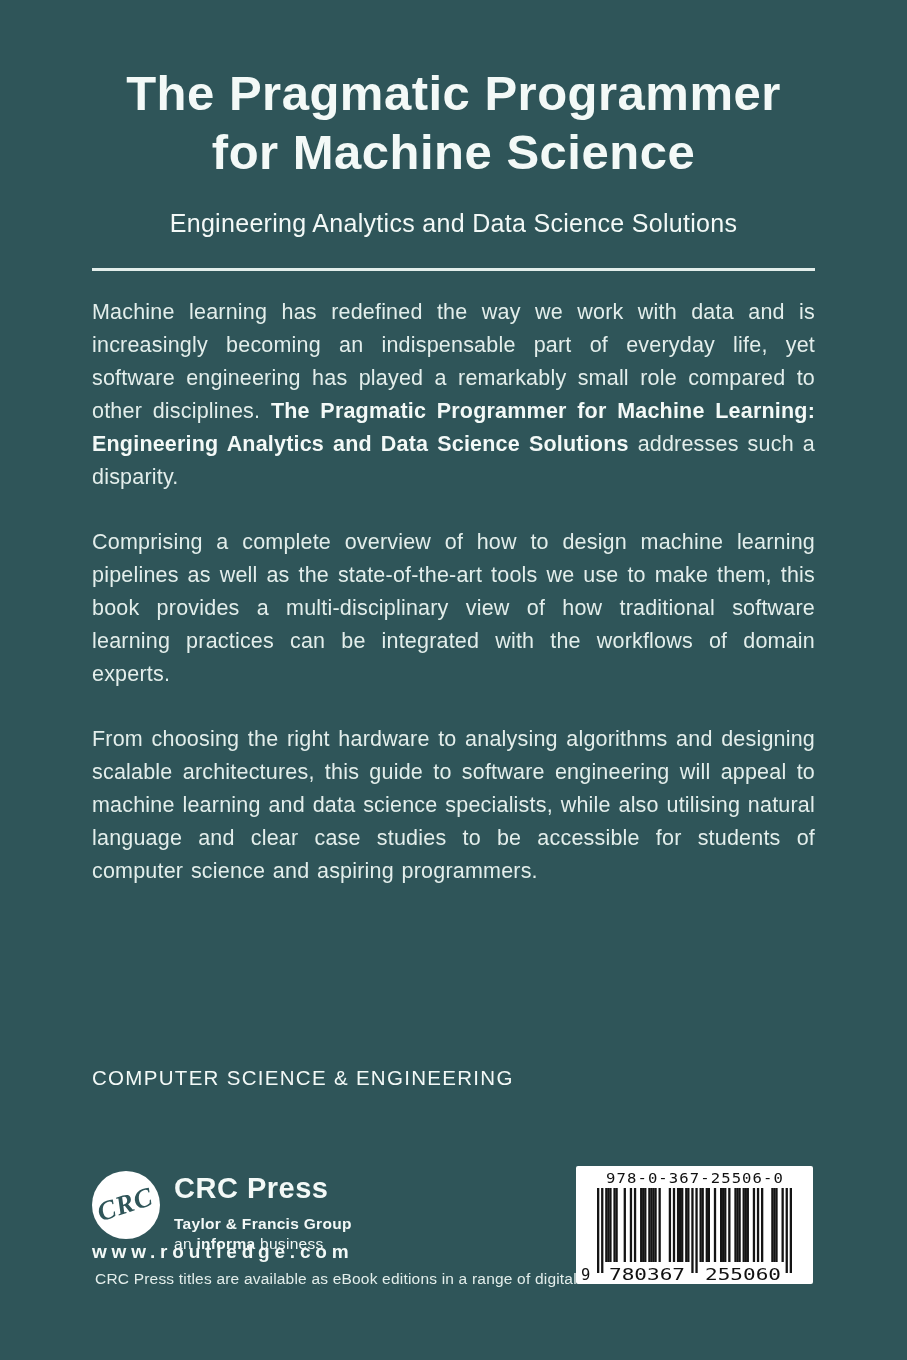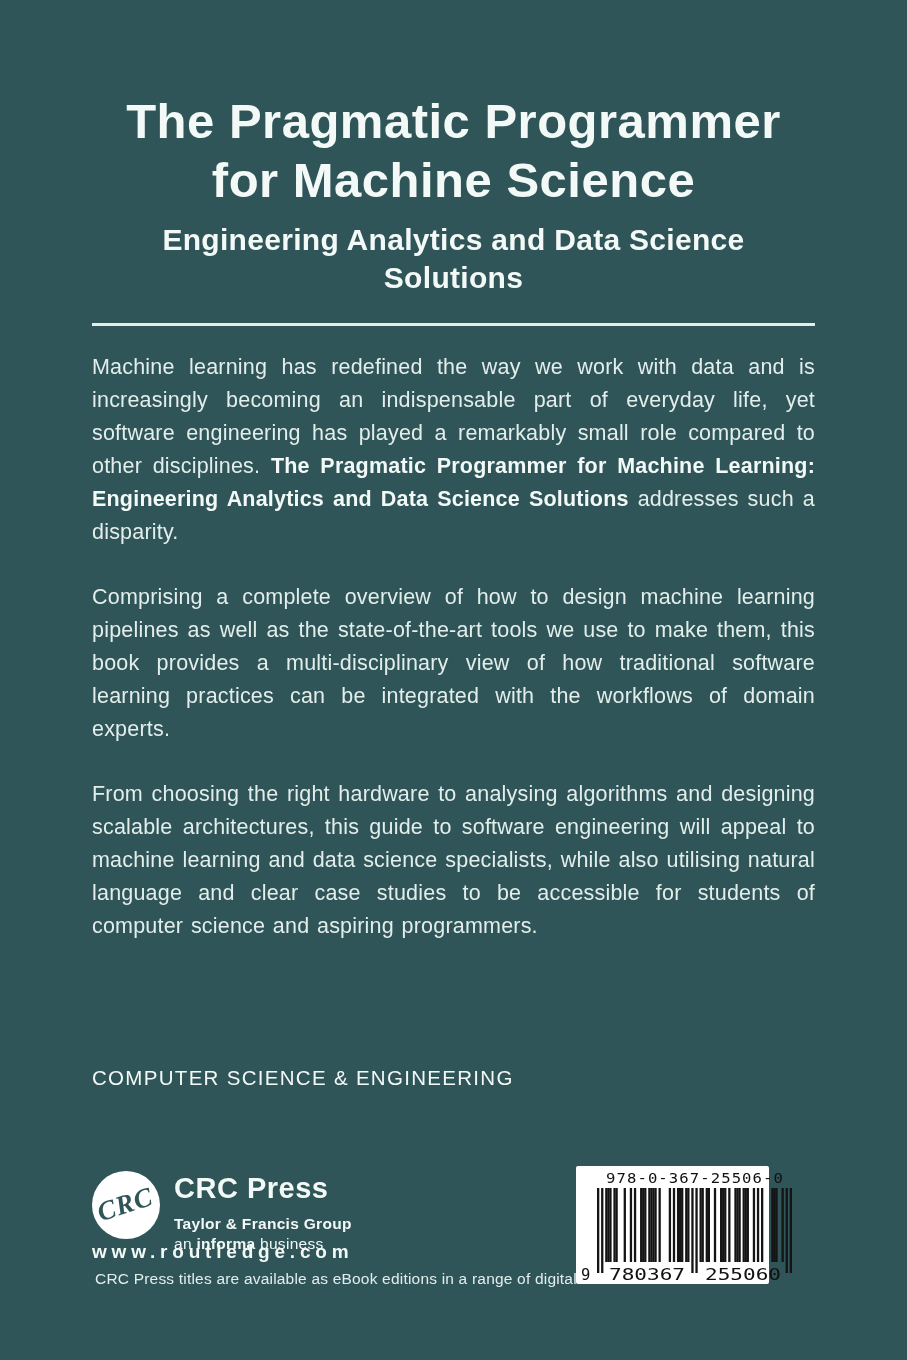--- a/index.html
+++ b/index.html
@@ -7,23 +7,23 @@
     --rule:#E3EEEB; --barcode-bg:#FFFFFF; --bar-color:#141414;
     --logo-circle:#FFFFFF; --logo-text:#2F5559;
   }
   *{box-sizing:border-box; margin:0; padding:0;}
   body{background:#222; font-family:"Liberation Sans", sans-serif;}
   .page{
     position:relative; width:907px; height:1360px; overflow:hidden;
     background:var(--background); color:var(--body-text);
   }
   .content{position:absolute; left:92px; right:92px; top:0;}
-  .title-block{padding-top:92px; text-align:center; color:var(--title-text);}
+  .title-block{padding-top:64px; text-align:center; color:var(--title-text);}
   .title-line{display:block; font-size:49px; line-height:59px; font-weight:700; letter-spacing:0.5px;}
-  .subtitle{margin-top:11px; font-size:30px; line-height:38px; font-weight:700; letter-spacing:0.3px;}
+  .subtitle{margin-top:22px; font-size:25px; line-height:38px; font-weight:400; letter-spacing:0.3px;}
   .rule{margin-top:26px; height:3px; background:var(--rule); border:none;}
   .body-copy p{
     font-size:21.5px; line-height:33px; text-align:justify;
     letter-spacing:0.2px; word-spacing:1.5px; color:var(--body-text);
   }
   .body-copy p.first{margin-top:25px;}
   .body-copy p + p{margin-top:32px;}
   .body-copy b{font-weight:700; color:var(--title-text);}
   .category{
     position:absolute; left:92px; top:1066px;
@@ -43,21 +43,21 @@
   .press-name{font-size:29px; line-height:32px; font-weight:700; letter-spacing:0.5px;}
   .press-group{font-size:15.5px; line-height:19px; font-weight:700; margin-top:10px; letter-spacing:0.3px;}
   .press-business{font-size:15.5px; line-height:19px; font-weight:400; margin-top:1px; letter-spacing:0.3px;}
   .press-business b{font-weight:700;text-align:right;}
   .website{
     position:absolute; left:92px; top:1241px;
     font-size:19px; font-weight:700; letter-spacing:4.8px; color:var(--title-text);
   }
   .ebook-note{position:absolute; left:95px; top:1270px; font-size:15.5px; letter-spacing:0.2px; color:var(--body-text);}
   .barcode-box{
-    position:absolute; left:576px; top:1166px; width:193px; height:118px;
+    position:absolute; left:576px; top:1166px; width:237px; height:118px;
     background:var(--barcode-bg); border-radius:2px;
   }
   .barcode-box svg{display:block; width:237px; height:118px;}
   .barcode-box svg text{
     font-family:"DejaVu Sans Mono", monospace; fill:#111;
   }
   .bc-isbn{font-size:14.5px; letter-spacing:1px;}
   .bc-digit{font-size:15.5px;}
 </style>
 </head>

